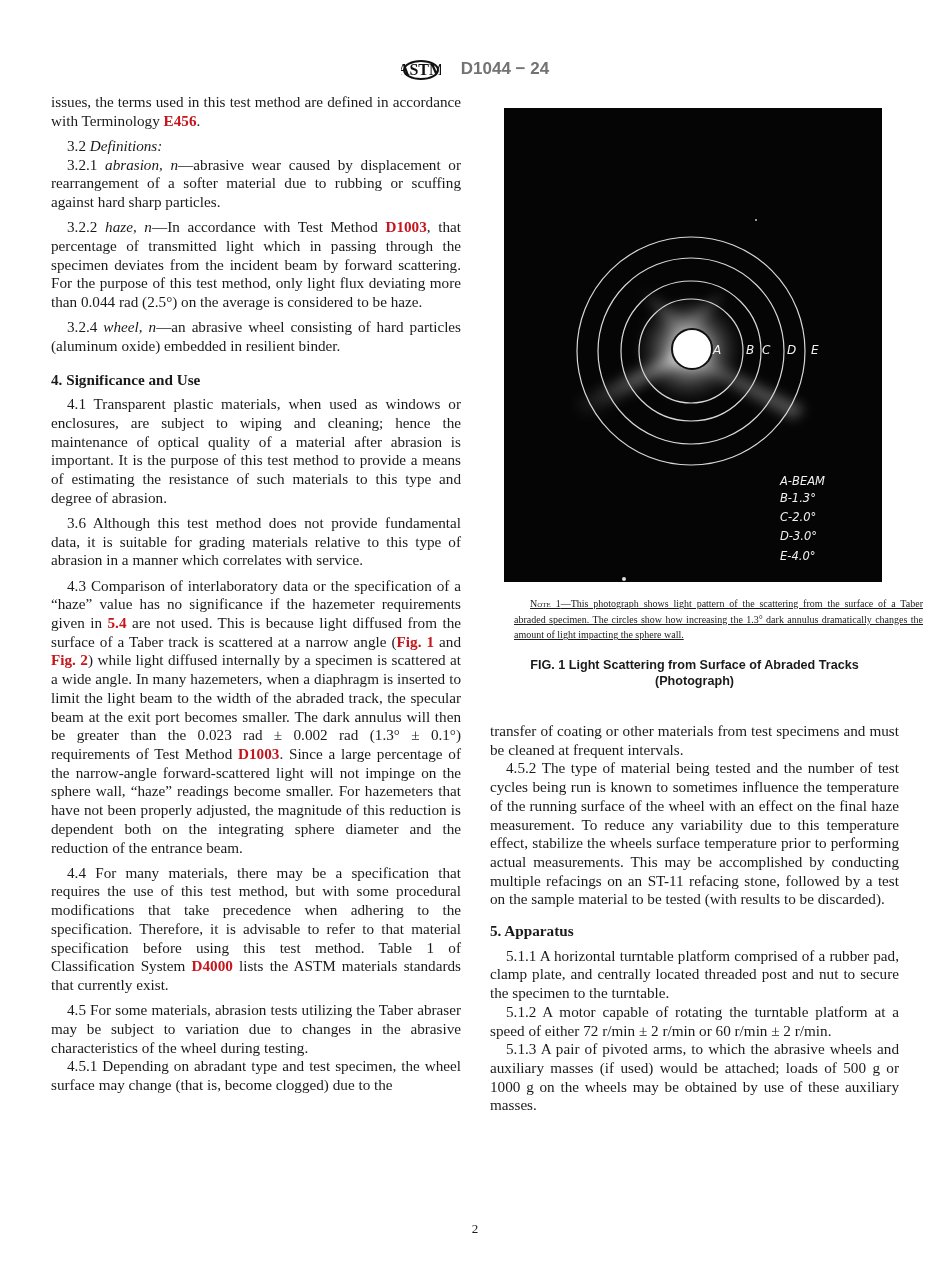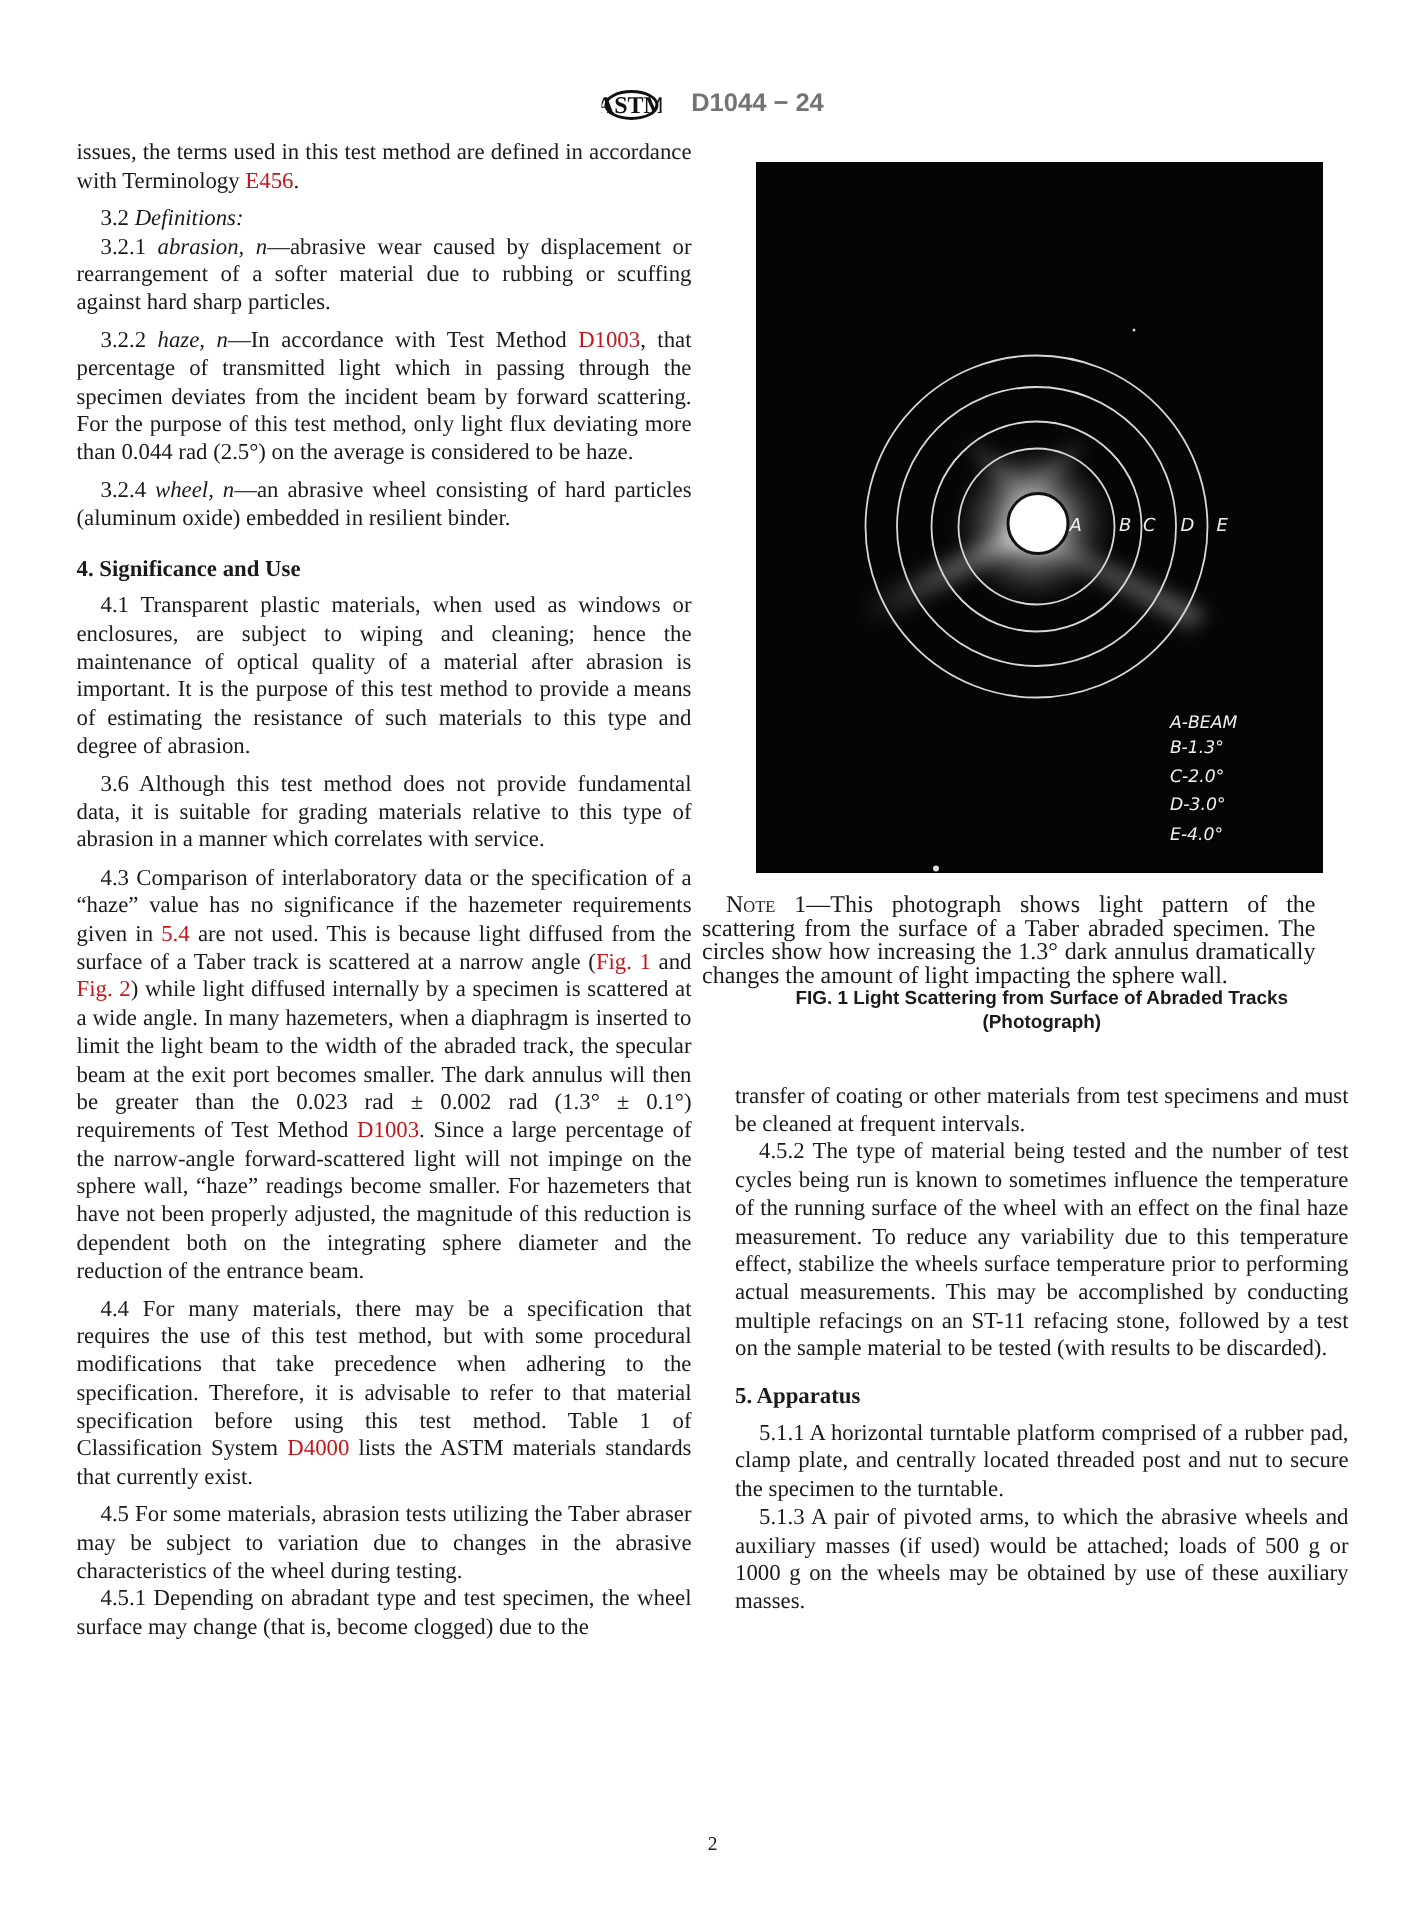--- a/index.html
+++ b/index.html
@@ -10,28 +10,28 @@
   .logo { width: 40px; height: 28px; }
   .designation { font-family: "Liberation Sans", sans-serif; font-weight: bold; font-size: 17px; color: #737373; }
 
   .col { position: absolute; font-size: 15.2px; line-height: 18.7px; text-align: justify; }
   .col-left { left: 51px; top: 93px; width: 410px; }
   .col-right { left: 490px; top: 722px; width: 409px; }
   .p { margin: 0; }
   .ind { text-indent: 16px; }
   .gap { margin-top: 6.5px; }
   .sec { font-weight: bold; margin: 12px 0 6px 0; font-size: 15.2px; }
-  a.ref { color: #c4161c; text-decoration: none; }
+  a.ref { color: #c4161c; text-decoration: none; font-weight: bold; }
   i { font-style: italic; }
 
   .figure { position: absolute; left: 504px; top: 108px; width: 378px; height: 474px;
             background: #050505; overflow: hidden; }
   .figure svg { display: block; }
-  .note { position: absolute; left: 468px; top: 596px; width: 409px; font-size: 16px;
-          line-height: 15.6px; text-align: justify; }
+  .note { position: absolute; left: 514px; top: 596px; width: 409px; font-size: 10px;
+          line-height: 15.6px; text-align: justify; text-decoration: underline; }
   .note .note-label { font-variant: small-caps; }
   .caption { position: absolute; left: 490px; top: 658px; width: 409px; text-align: center;
              font-family: "Liberation Sans", sans-serif; font-weight: bold; font-size: 12.6px; line-height: 15.5px; }
   .page-num { position: absolute; top: 1221px; left: 0; width: 950px; text-align: center; font-size: 13px; }
 </style>
 </head>
 <body>
 
 <div class="header">
   <div class="header-inner">
@@ -125,16 +125,17 @@
 </div>
 <div class="caption">FIG. 1 Light Scattering from Surface of Abraded Tracks (Photograph)</div>
 
 <div class="col col-right">
   <p class="p">transfer of coating or other materials from test specimens and must be cleaned at frequent intervals.</p>
   <p class="p ind">4.5.2 The type of material being tested and the number of test cycles being run is known to sometimes influence the temperature of the running surface of the wheel with an effect on the final haze measurement. To reduce any variability due to this temperature effect, stabilize the wheels surface temperature prior to performing actual measurements. This may be accomplished by conducting multiple refacings on an ST-11 refacing stone, followed by a test on the sample material to be tested (with results to be discarded).</p>
 
   <p class="p sec" style="margin-top:13px">5. Apparatus</p>
 
   <p class="p ind">5.1.1 A horizontal turntable platform comprised of a rubber pad, clamp plate, and centrally located threaded post and nut to secure the specimen to the turntable.</p>
+  <p class="p ind">5.1.2 A motor capable of rotating the turntable platform at a speed of either 72 r/min ± 2 r/min or 60 r/min ± 2 r/min.</p>
   <p class="p ind">5.1.3 A pair of pivoted arms, to which the abrasive wheels and auxiliary masses (if used) would be attached; loads of 500 g or 1000 g on the wheels may be obtained by use of these auxiliary masses.</p>
 </div>
 
 <div class="page-num">2</div>
 
 </body></html>

